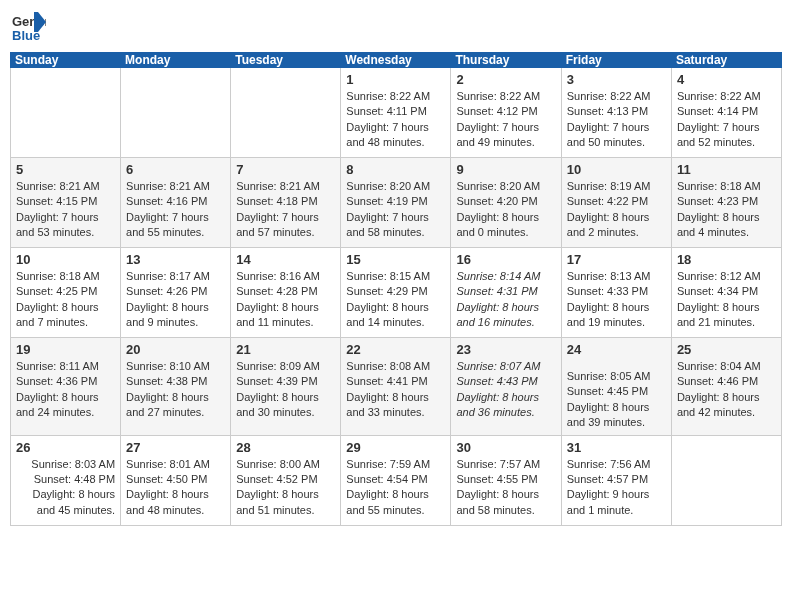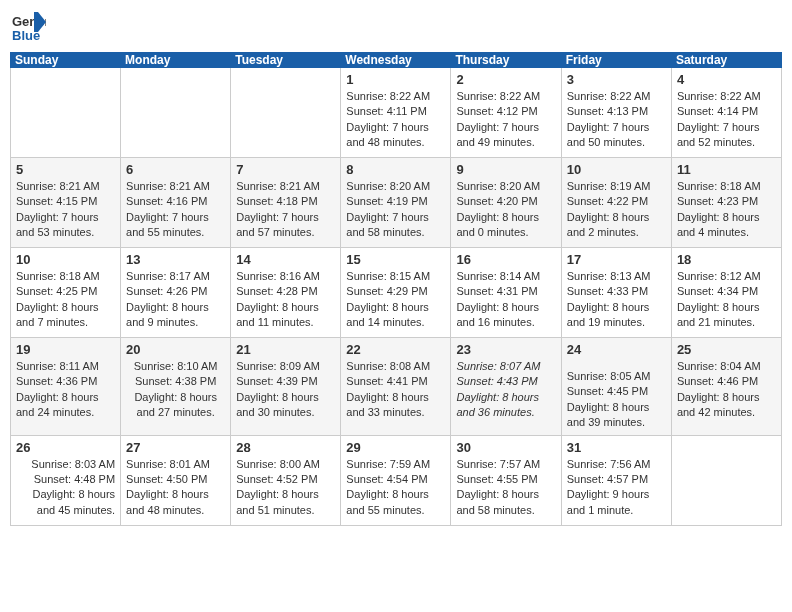--- a/index.html
+++ b/index.html
@@ -205,21 +205,21 @@
         </td>
         <td>
           <span class="day-num">15</span>
           <div class="day-info" style="white-space: pre-line;">Sunrise: 8:15 AM
 Sunset: 4:29 PM
 Daylight: 8 hours
 and 14 minutes.</div>
         </td>
         <td>
           <span class="day-num">16</span>
-          <div class="day-info" style="white-space: pre-line;">Sunrise: 8:14 AM
+          <div class="day-info" style="white-space: pre-line; font-style: italic;">Sunrise: 8:14 AM
 Sunset: 4:31 PM
 Daylight: 8 hours
 and 16 minutes.</div>
         </td>
         <td>
           <span class="day-num">17</span>
           <div class="day-info" style="white-space: pre-line;">Sunrise: 8:13 AM
 Sunset: 4:33 PM
 Daylight: 8 hours
 and 19 minutes.</div>
@@ -235,21 +235,21 @@
       <tr>
         <td>
           <span class="day-num">19</span>
           <div class="day-info" style="white-space: pre-line;">Sunrise: 8:11 AM
 Sunset: 4:36 PM
 Daylight: 8 hours
 and 24 minutes.</div>
         </td>
         <td>
           <span class="day-num">20</span>
-          <div class="day-info" style="white-space: pre-line; text-align: center;">Sunrise: 8:10 AM
+          <div class="day-info" style="white-space: pre-line;">Sunrise: 8:10 AM
 Sunset: 4:38 PM
 Daylight: 8 hours
 and 27 minutes.</div>
         </td>
         <td>
           <span class="day-num">21</span>
           <div class="day-info" style="white-space: pre-line;">Sunrise: 8:09 AM
 Sunset: 4:39 PM
 Daylight: 8 hours
 and 30 minutes.</div>

